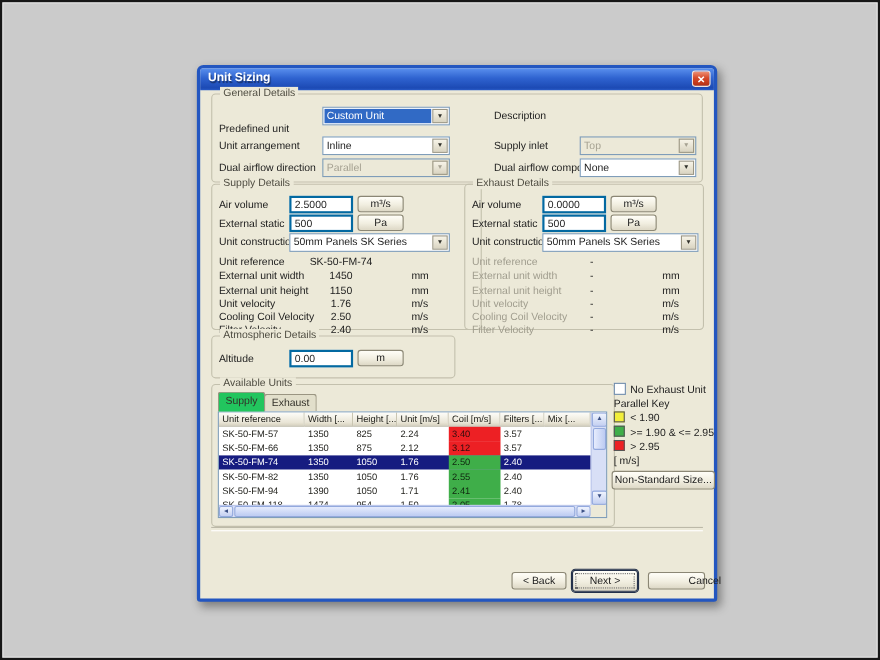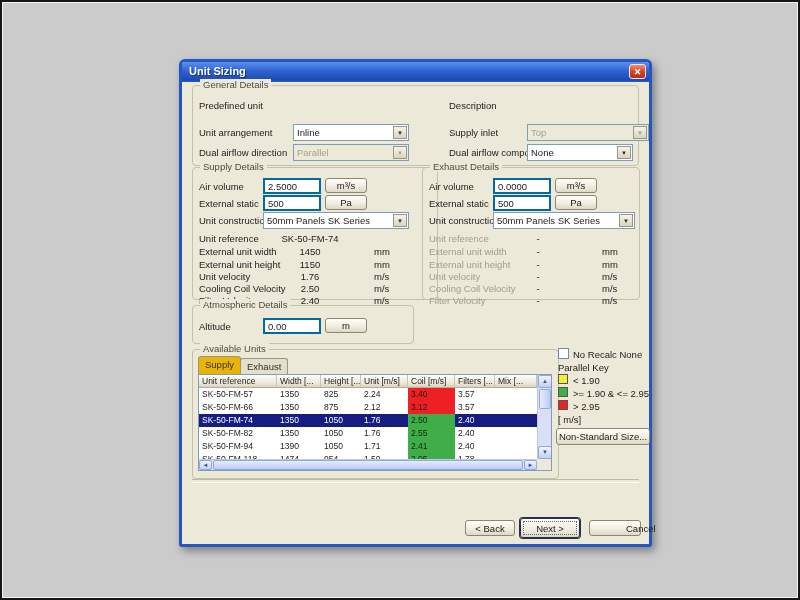--- a/index.html
+++ b/index.html
@@ -44,21 +44,21 @@
        font-size:9.5px;padding:1px 3px;font-family:"Liberation Sans",sans-serif;color:#1c1c1c;}
   
   .xbtn{position:absolute;background:linear-gradient(180deg,#fffef8 0%,#f1eee0 55%,#ddd8c6 100%);
         border:1px solid #8b8775;border-radius:3px;font-size:9.5px;color:#1c1c1c;
         font-family:"Liberation Sans",sans-serif;text-align:center;padding:0;cursor:pointer;box-sizing:border-box;}
   .xbtn.def{border:1px solid #24314b;box-shadow:0 0 0 1px #24314b;outline:1px dotted #6a6a6a;outline-offset:-4px;}
   
   .tab{position:absolute;box-sizing:border-box;border:1px solid #9a9582;border-bottom:none;
        border-radius:3px 3px 0 0;font-size:9.5px;padding:2px 6px;background:#e2dfcb;color:#33312a;
        white-space:nowrap;cursor:pointer;}
-  .tab.active{background:#eab308;z-index:3;}
+  .tab.active{background:#22c55e;z-index:3;}
   
   .tbl{position:absolute;background:#fff;border:1px solid #7f9db9;box-sizing:border-box;overflow:hidden;}
   .thead{position:absolute;left:0;top:0;right:14px;height:13px;display:flex;}
   .th{box-sizing:border-box;height:13px;font-size:8.5px;color:#23231d;padding:1px 3px;
       background:linear-gradient(180deg,#fefdf9,#e9e5d6 75%,#d7d2bf);border-right:1px solid #c9c5b1;
       border-bottom:1px solid #b2ae9b;white-space:nowrap;overflow:hidden;}
   .tbody{position:absolute;left:0;top:13px;right:14px;bottom:0;}
   .trow{display:flex;height:13px;font-size:8.5px;color:#1d1d18;background:#fff;}
   .trow[data-selected="true"]{background:#161c80;color:#fff;}
   .td{box-sizing:border-box;padding:1px 3px;white-space:nowrap;overflow:hidden;}
@@ -91,30 +91,34 @@
 
     <div class="tb">
       <span class="tb-title">Unit Sizing</span>
       <div class="tb-close">
         <span>✕</span>
       </div>
     </div>
 
     <div class="grp" style="left:10px;top:23px;width:447px;height:81px;">
       <span class="lg">General Details</span>
-      <span class="lb" style="left:6px;top:14px;">Predefined unit</span>
+      <span class="lb" style="left:6px;top:26px;">Predefined unit</span>
+      <div class="co" style="left:100px;top:11px;width:116px;">
+        <span class="co-t hl">Custom Unit</span>
+        <span class="co-b">▼</span>
+      </div>
       <span class="lb" style="left:256px;top:14px;">Description</span>
 
       <span class="lb" style="left:6px;top:41px;">Unit arrangement</span>
       <div class="co" style="left:100px;top:38px;width:116px;">
         <span class="co-t">Inline</span>
         <span class="co-b">▼</span>
       </div>
       <span class="lb" style="left:256px;top:41px;">Supply inlet</span>
-      <div class="co dis" style="left:334px;top:38px;width:122px;">
+      <div class="co dis" style="left:334px;top:38px;width:106px;">
         <span class="co-t">Top</span>
         <span class="co-b">▼</span>
       </div>
 
       <span class="lb" style="left:6px;top:61px;">Dual airflow direction</span>
       <div class="co dis" style="left:100px;top:58px;width:116px;">
         <span class="co-t">Parallel</span>
         <span class="co-b">▼</span>
       </div>
       <span class="lb" style="left:256px;top:61px;">Dual airflow component</span>
@@ -274,21 +278,21 @@
         <div class="hsb">
           <div class="sar h" style="left:0;">◄</div>
           <div class="thh"></div>
           <div class="sar h" style="right:0;">►</div>
         </div>
         <div class="corner"></div>
       </div>
     </div>
 
     <div class="ckb" style="left:376px;top:286px;"></div>
-    <span class="lb" style="left:391px;top:287px;">No Recalc None</span>
+    <span class="lb" style="left:391px;top:287px;">No Exhaust Unit</span>
     <span class="lb" style="left:376px;top:300px;">Parallel Key</span>
     <div class="sw sw-y" style="left:376px;top:312px;"></div>
     <span class="lb" style="left:391px;top:313px;">&lt; 1.90</span>
     <div class="sw sw-g" style="left:376px;top:325px;"></div>
     <span class="lb" style="left:391px;top:326px;">&gt;= 1.90 &amp; &lt;= 2.95</span>
     <div class="sw sw-r" style="left:376px;top:338px;"></div>
     <span class="lb" style="left:391px;top:339px;">&gt; 2.95</span>
     <span class="lb" style="left:376px;top:352px;">[ m/s]</span>
     <button class="xbtn" style="left:374px;top:366px;width:94px;height:17px;">Non-Standard Size...</button>
 

